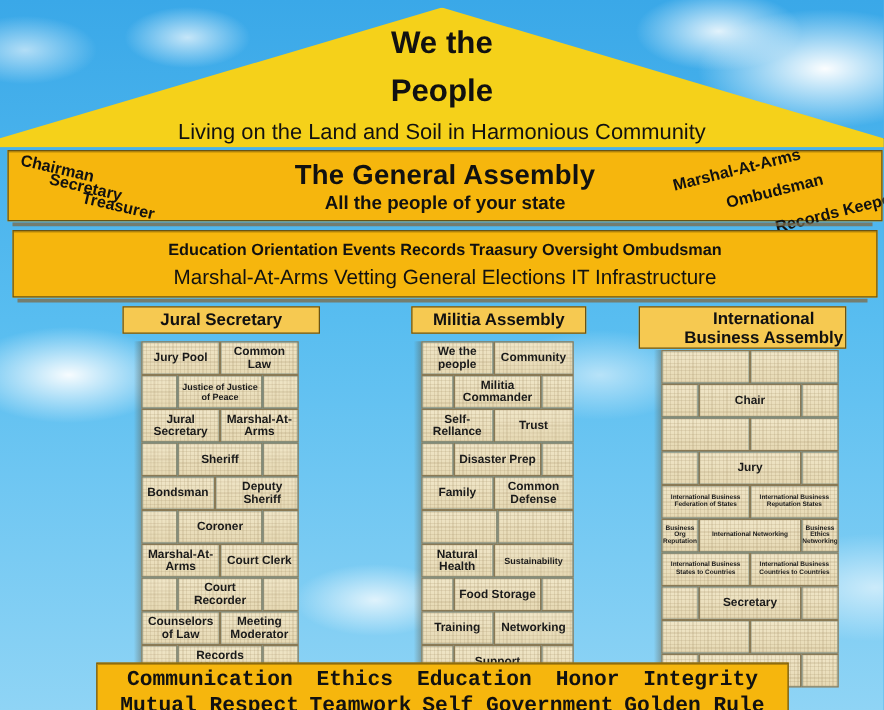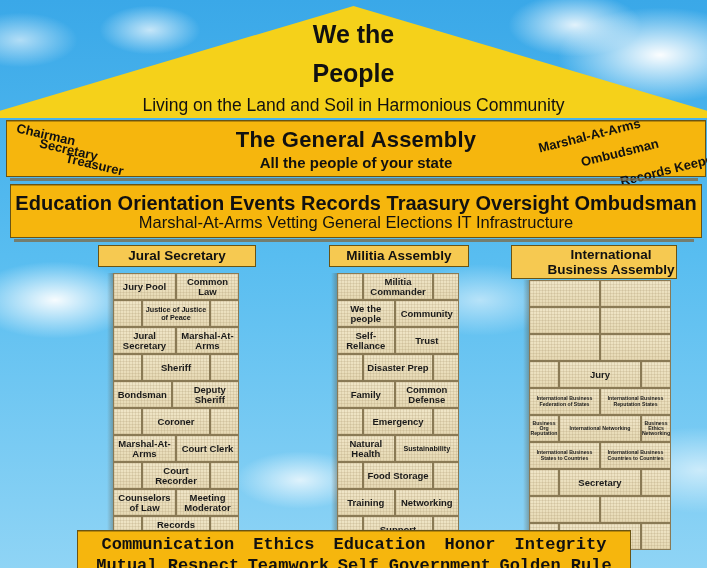--- a/index.html
+++ b/index.html
@@ -66,21 +66,21 @@
   .rot{position:absolute;font-size:13px;font-weight:bold;color:#111;white-space:nowrap;}
   .rl1{left:9px;top:6px;transform:rotate(13deg);}
   .rl2{left:32px;top:21px;transform:rotate(13deg);}
   .rl3{left:58px;top:36px;transform:rotate(13deg);}
   .rr1{left:530px;top:7px;transform:rotate(-14deg);}
   .rr2{left:573px;top:24px;transform:rotate(-14deg);}
   .rr3{left:612px;top:41px;transform:rotate(-14deg);}
 
   
   .band-com{left:10px;top:184px;width:692px;height:54px;}
-  .com-l1{position:absolute;left:0;right:0;top:7px;text-align:center;font-size:20px;font-weight:bold;color:#111;}
+  .com-l1{position:absolute;left:0;right:0;top:7px;text-align:center;font-size:13px;font-weight:bold;color:#111;}
   .com-l2{position:absolute;left:0;right:0;top:28px;text-align:center;font-size:16.5px;font-weight:normal;color:#111;}
 
   
   .strip{position:absolute;background:#7d6a46;opacity:.75;height:3px;}
 
   
   .colhdr{
     position:absolute;box-sizing:border-box;
     background:#f6c951;border:1px solid #6a5414;
     display:flex;align-items:center;justify-content:center;text-align:center;
@@ -204,44 +204,43 @@
       </div>
       <div class="course">
         <div class="brick empty" style="flex: 22 0 0px;"></div>
         <div class="brick" style="flex: 56 0 0px;">Records Keeper</div>
         <div class="brick empty" style="flex: 22 0 0px;"></div>
       </div>
     </div>
   <div class="col" id="col-1" style="left:337px;top:273px;width:122px;">
     <div class="col-shadow"></div>
   <div class="course">
-        <div class="brick empty" style="flex: 20 0 0px;"></div>
-        <div class="brick" style="flex: 60 0 0px;">Militia Commander</div>
-        <div class="brick empty" style="flex: 20 0 0px;"></div>
-      </div>
-      <div class="course">
         <div class="brick" style="flex: 47 0 0px;">We the people</div>
         <div class="brick" style="flex: 53 0 0px;">Community</div>
       </div>
       <div class="course">
+        <div class="brick empty" style="flex: 20 0 0px;"></div>
+        <div class="brick" style="flex: 60 0 0px;">Militia Commander</div>
+        <div class="brick empty" style="flex: 20 0 0px;"></div>
+      </div>
+      <div class="course">
         <div class="brick" style="flex: 47 0 0px;">Self-Rellance</div>
         <div class="brick" style="flex: 53 0 0px;">Trust</div>
       </div>
       <div class="course">
         <div class="brick empty" style="flex: 20 0 0px;"></div>
         <div class="brick" style="flex: 60 0 0px;">Disaster Prep</div>
         <div class="brick empty" style="flex: 20 0 0px;"></div>
       </div>
       <div class="course">
         <div class="brick" style="flex: 47 0 0px;">Family</div>
         <div class="brick" style="flex: 53 0 0px;">Common Defense</div>
       </div>
       <div class="course">
         <div class="brick empty" style="flex: 20 0 0px;"></div>
-        <div class="brick" style="flex: 60 0 0px;">Emergency</div>
         <div class="brick empty" style="flex: 20 0 0px;"></div>
       </div>
       <div class="course">
         <div class="brick" style="flex: 47 0 0px;">Natural Health</div>
         <div class="brick xs" style="flex: 53 0 0px;">Sustainability</div>
       </div>
       <div class="course">
         <div class="brick empty" style="flex: 20 0 0px;"></div>
         <div class="brick" style="flex: 60 0 0px;">Food Storage</div>
         <div class="brick empty" style="flex: 20 0 0px;"></div>
@@ -257,20 +256,21 @@
       </div>
     </div>
   <div class="col" id="col-2" style="left:529px;top:280px;width:142px;">
     <div class="col-shadow"></div>
   <div class="course">
         <div class="brick empty" style="flex: 50 0 0px;"></div>
         <div class="brick empty" style="flex: 50 0 0px;"></div>
       </div>
       <div class="course">
         <div class="brick empty" style="flex: 20 0 0px;"></div>
+        <div class="brick" style="flex: 60 0 0px;">Chair</div>
         <div class="brick empty" style="flex: 20 0 0px;"></div>
       </div>
       <div class="course">
         <div class="brick empty" style="flex: 50 0 0px;"></div>
         <div class="brick empty" style="flex: 50 0 0px;"></div>
       </div>
       <div class="course">
         <div class="brick empty" style="flex: 20 0 0px;"></div>
         <div class="brick" style="flex: 60 0 0px;">Jury</div>
         <div class="brick empty" style="flex: 20 0 0px;"></div>

